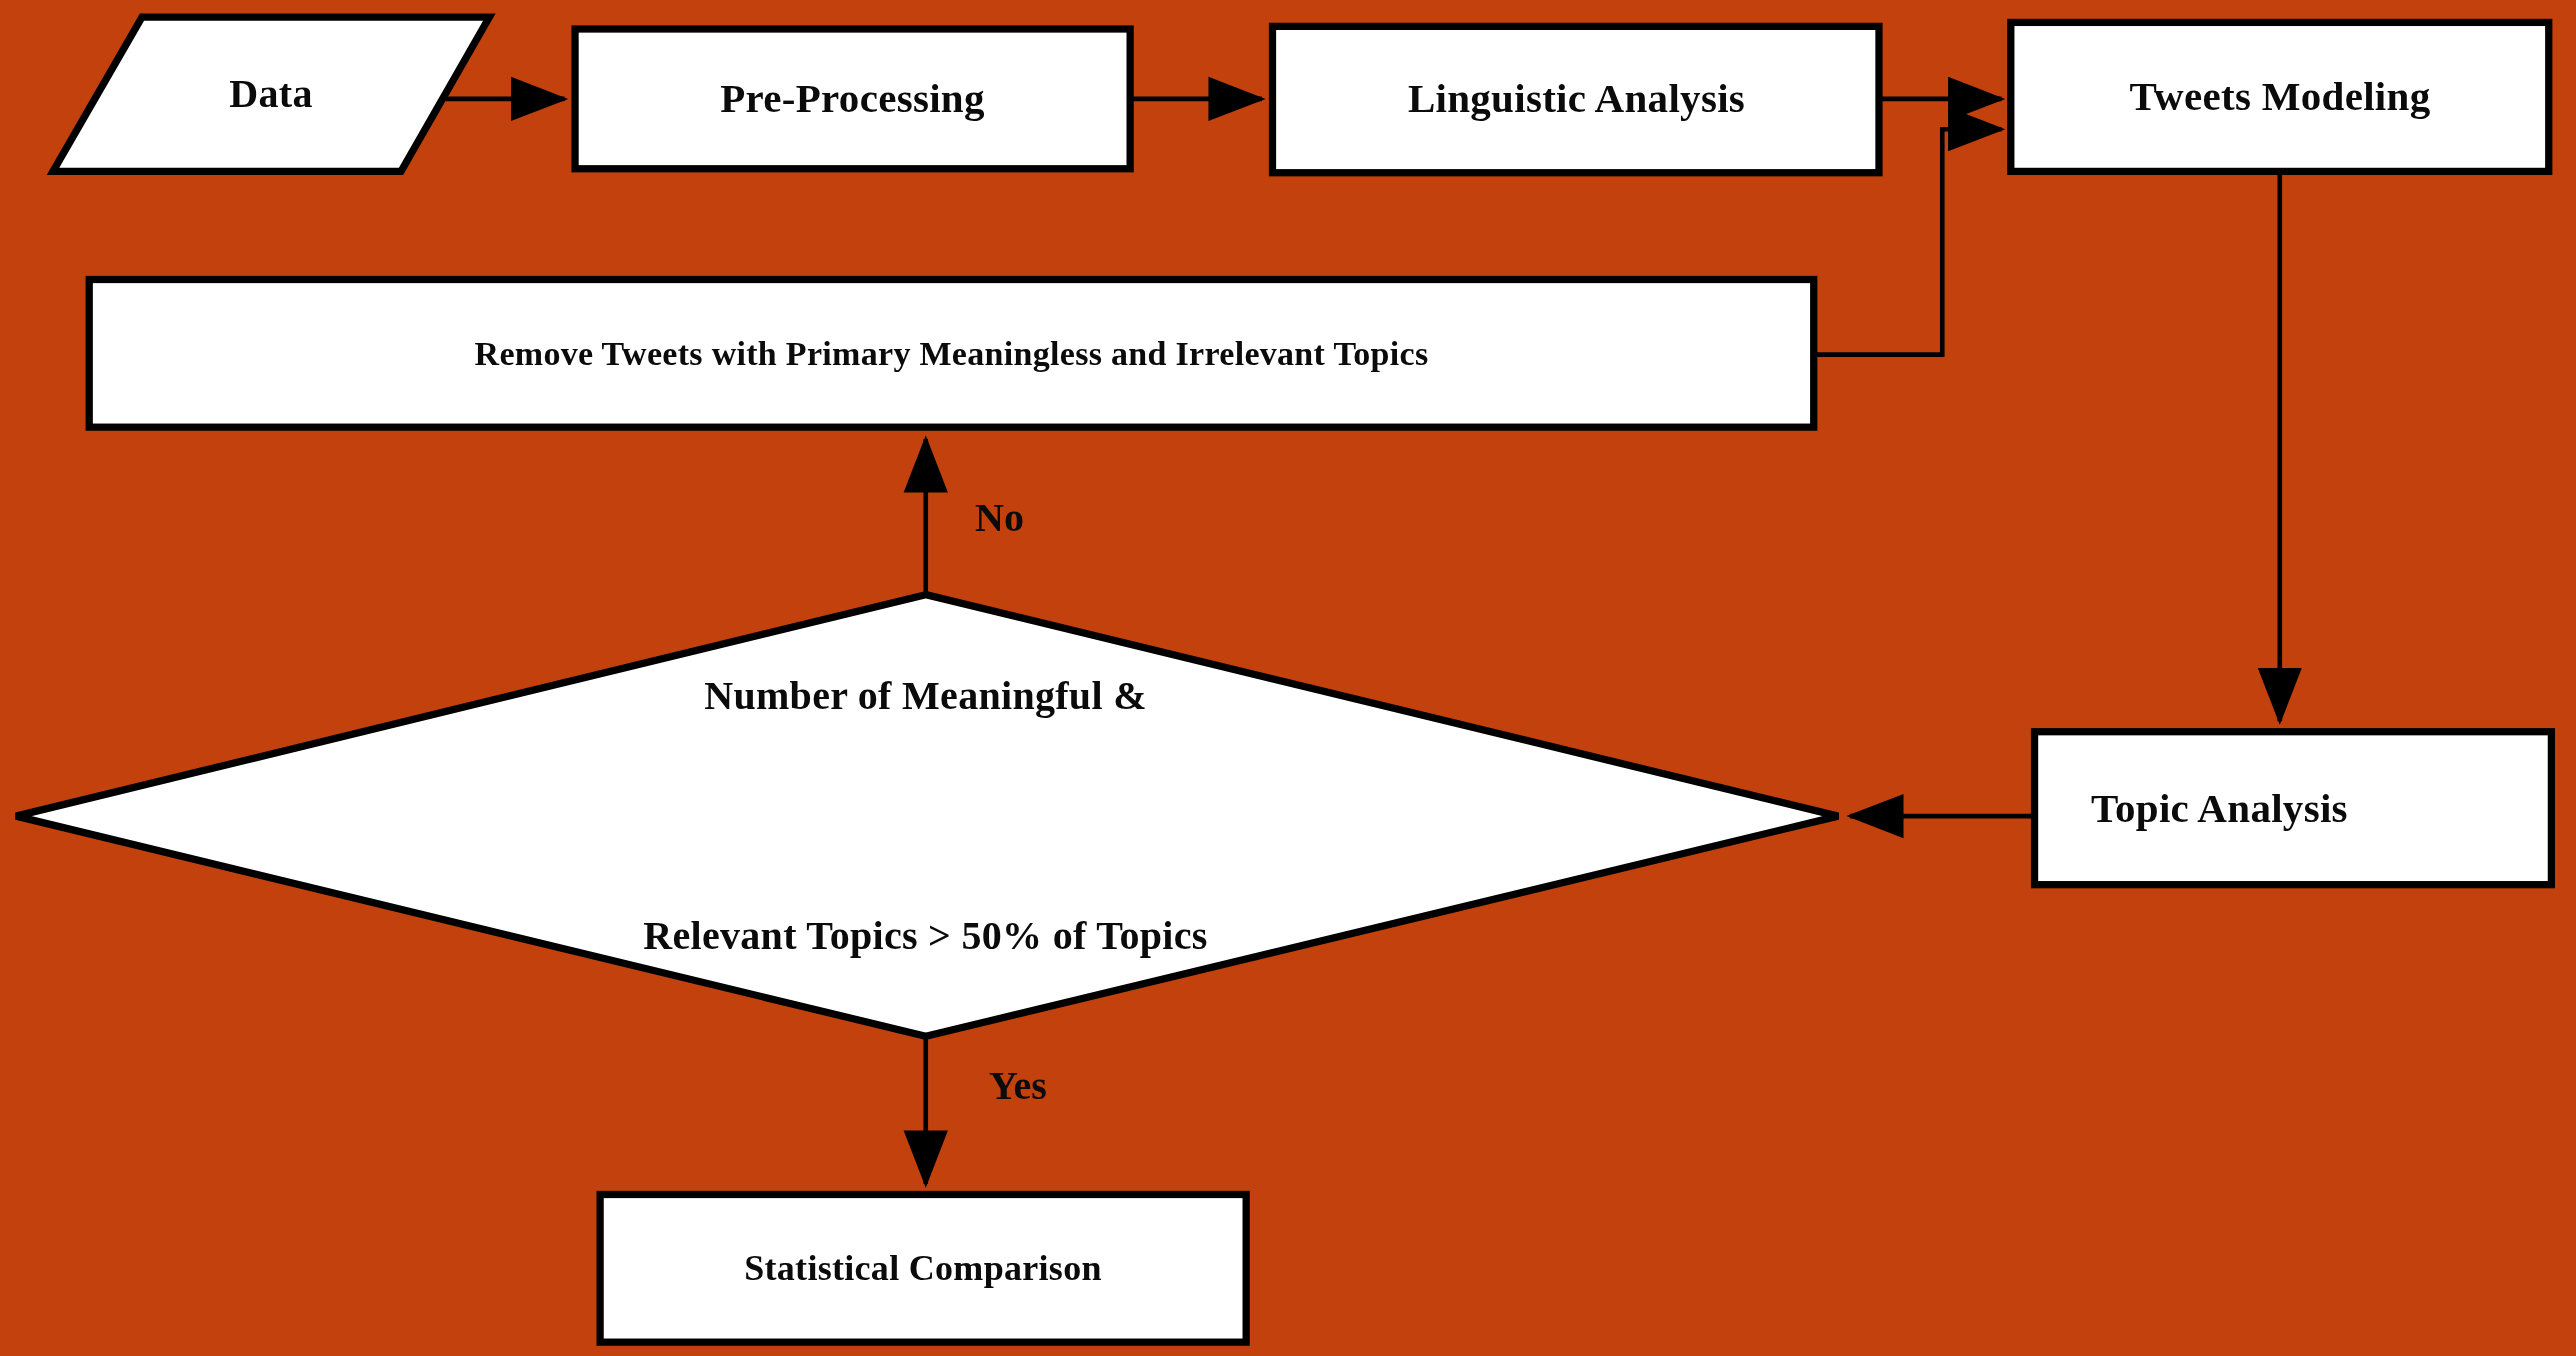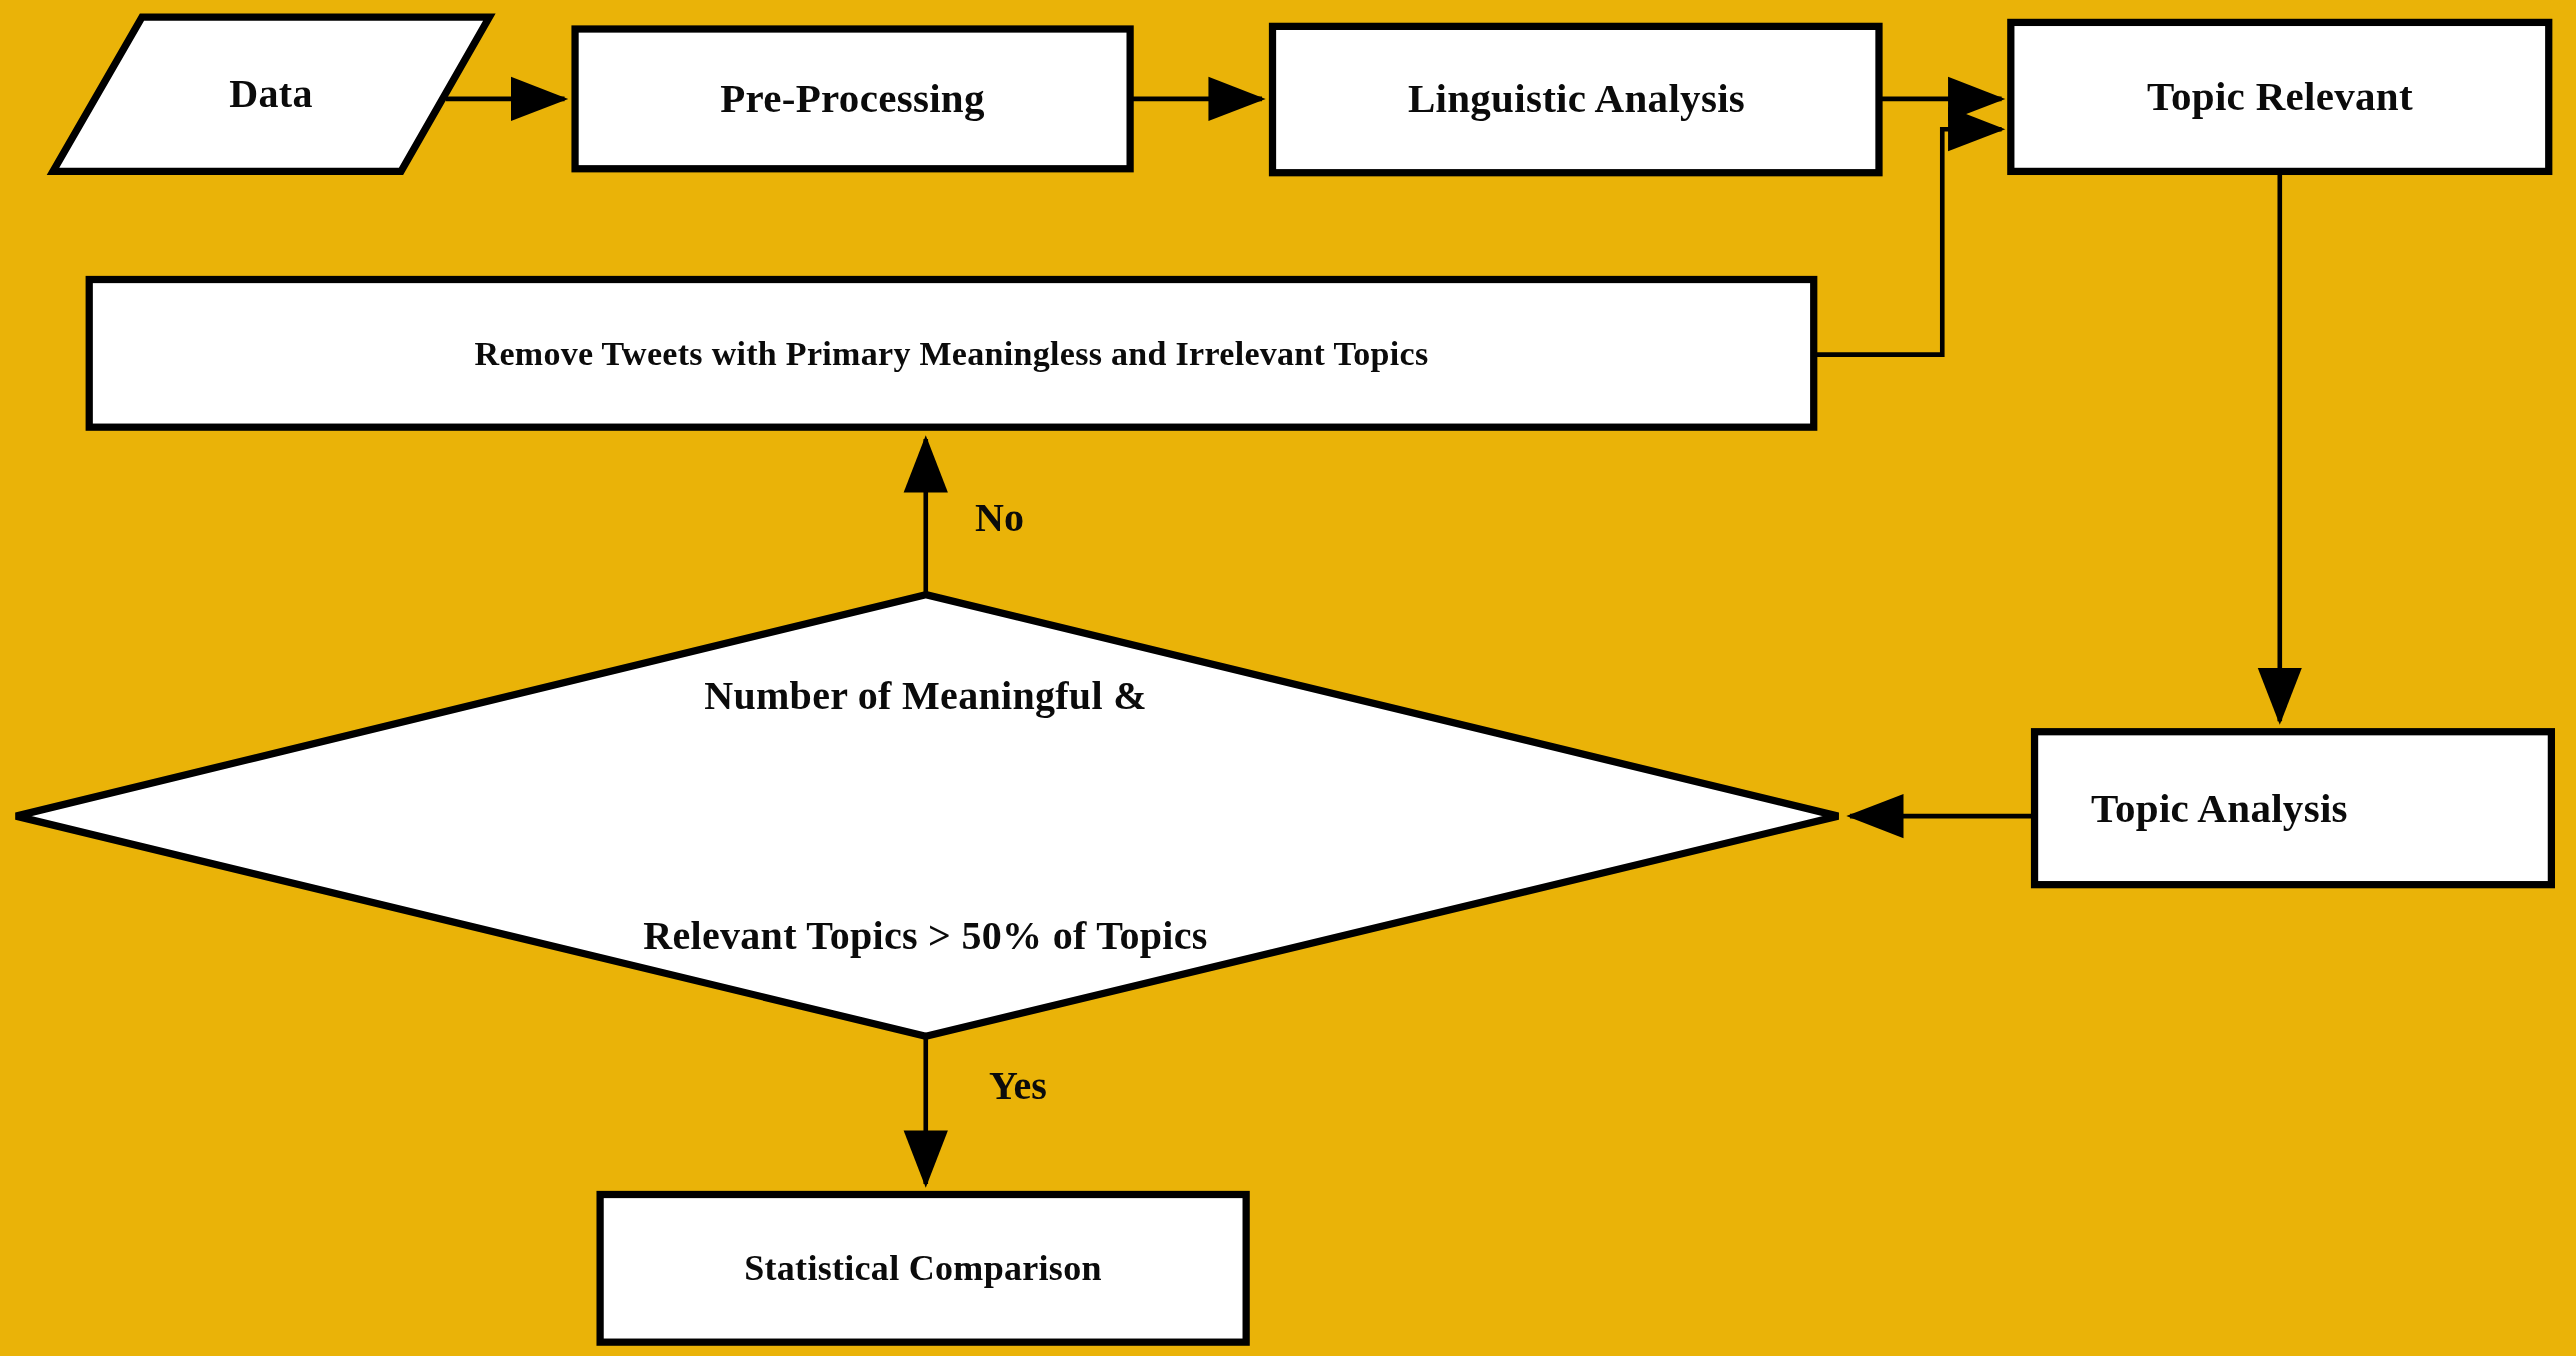--- a/index.html
+++ b/index.html
@@ -1,17 +1,17 @@
 <!DOCTYPE html>
 <html style="font-size:10.5px"><head>
 <meta charset="utf-8">
 <style>
   html,body{margin:0;padding:0;background:#ffffff;}
   body{width:2576px;height:1356px;font-family:"Liberation Serif",serif;}
-  #stage{position:relative;width:2576px;height:1356px;overflow:hidden;background:#eab308;}
+  #stage{position:relative;width:2576px;height:1356px;overflow:hidden;background:#c2410c;}
   #svg-layer{position:absolute;left:0;top:0;width:2576px;height:1356px;}
   .node-label{
     position:absolute;
     display:flex;align-items:center;justify-content:center;
     text-align:center;
     font-family:"Liberation Serif",serif;
     font-weight:700;
     color:#0b0b0b;
     letter-spacing:0.3px;
     pointer-events:none;
@@ -81,21 +81,21 @@
 
     <line x1="1404" y1="1572" x2="1404" y2="1796" stroke="#000" stroke-width="7" marker-end="url(#arrowD)"></line>
   </svg>
 
   <div class="node-label" style="left:53px;top:17px;width:436px;height:154px;font-size:40px;">Data</div>
 
   <div class="node-label" style="left:575px;top:29px;width:555px;height:140px;font-size:41px;">Pre-Processing</div>
 
   <div class="node-label" style="left:1273px;top:26px;width:607px;height:146px;font-size:41px;">Linguistic Analysis</div>
 
-  <div class="node-label" style="left:2011px;top:22.4px;width:538px;height:149px;font-size:41px;">Topic Relevant</div>
+  <div class="node-label" style="left:2011px;top:22.4px;width:538px;height:149px;font-size:41px;">Tweets Modeling</div>
 
   <div class="node-label" style="left:89px;top:280px;width:1725px;height:148px;font-size:34px;">Remove Tweets with Primary Meaningless and Irrelevant Topics</div>
 
   <div class="node-label" style="left:464px;top:717px;width:923px;height:198px;font-size:40px;line-height:1.85;justify-content:flex-end;">
     <div style="width:100%;">
       <div>Number of Meaningful &amp;</div>
       <div style="height:18.5px;"></div>
       <div>Relevant Topics &gt; 50% of Topics</div>
     </div>
   </div>

